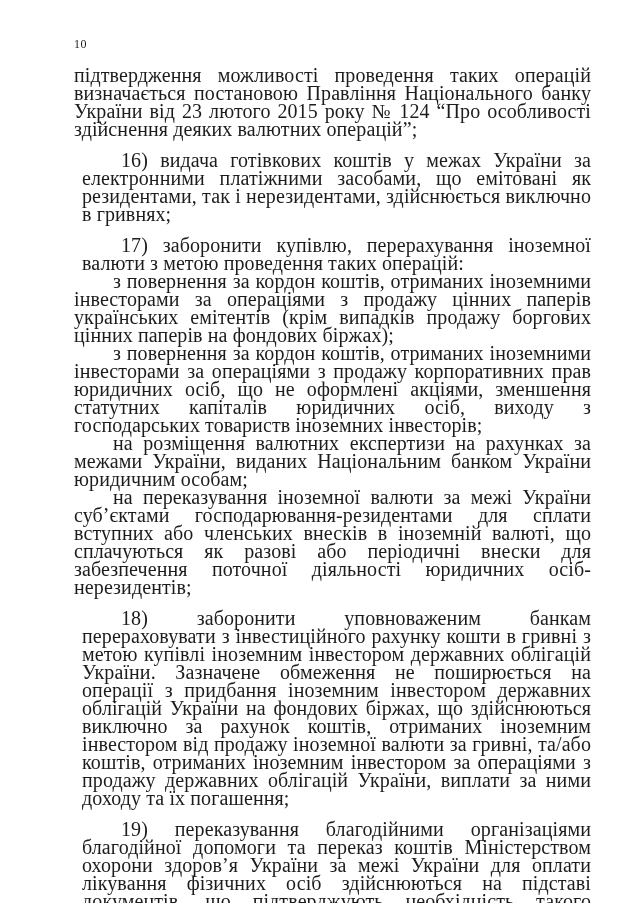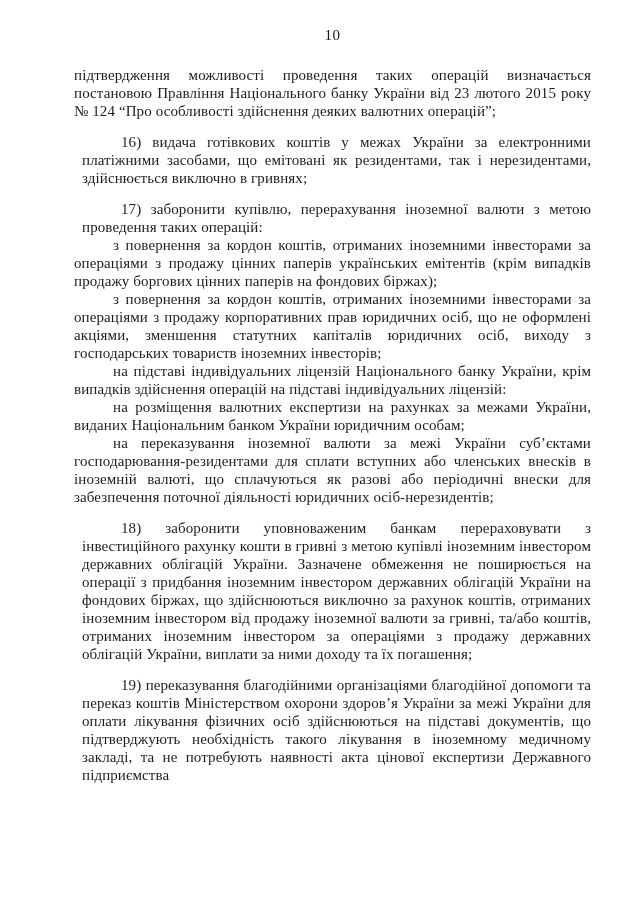--- a/index.html
+++ b/index.html
@@ -12,37 +12,36 @@
     position: relative;
     width: 638px;
     height: 903px;
     background: #ffffff;
     color: #1c1c1c;
     font-family: "Liberation Serif", "DejaVu Serif", serif;
     overflow: hidden;
   }
   .page-number {
     position: absolute;
-    top: 27px;
+    top: 36px;
     left: 74px;
     width: 517px;
-    text-align: center;
-    font-size: 15px;
+    font-size: 12px;
     line-height: 16px;
     letter-spacing: 0.5px;
   }
   .content {
     position: absolute;
     top: 66px;
     left: 74px;
     width: 517px;
   }
   .para {
     margin: 0;
-    font-size: 15px;
+    font-size: 20px;
     line-height: 18px;
     letter-spacing: 0.1px;
     text-align: justify;
     text-justify: inter-word;
   }
   .para.indent { text-indent: 39px; }
   .para.gap { margin-top: 13px; margin-left: 8px; }
 </style>
 </head>
 <body>
@@ -57,21 +56,20 @@
 
     <p class="para indent gap">16) видача готівкових коштів у межах України за електронними платіжними засобами, що емітовані як резидентами, так і нерезидентами, здійснюється виключно в гривнях;</p>
 
     <p class="para indent gap">17) заборонити купівлю, перерахування іноземної валюти з метою проведення таких операцій:</p>
 
     <p class="para indent">з повернення за кордон коштів, отриманих іноземними інвесторами за операціями з продажу цінних паперів українських емітентів (крім випадків продажу боргових цінних паперів на фондових біржах);</p>
 
     <p class="para indent">з повернення за кордон коштів, отриманих іноземними інвесторами за операціями з продажу корпоративних прав юридичних осіб, що не оформлені акціями, зменшення статутних капіталів юридичних осіб, виходу з господарських товариств іноземних інвесторів;</p>
 
 
-    <p class="para indent">на підставі індивідуальних ліцензій Національного банку України, крім випадків здійснення операцій на підставі індивідуальних ліцензій:</p>
 
     <p class="para indent">на розміщення валютних експертизи на рахунках за межами України, виданих Національним банком України юридичним особам;</p>
 
 
     <p class="para indent">на переказування іноземної валюти за межі України суб’єктами господарювання-резидентами для сплати вступних або членських внесків в іноземній валюті, що сплачуються як разові або періодичні внески для забезпечення поточної діяльності юридичних осіб-нерезидентів;</p>
 
     <p class="para indent gap">18) заборонити уповноваженим банкам перераховувати з інвестиційного рахунку кошти в гривні з метою купівлі іноземним інвестором державних облігацій України. Зазначене обмеження не поширюється на операції з придбання іноземним інвестором державних облігацій України на фондових біржах, що здійснюються виключно за рахунок коштів, отриманих іноземним інвестором від продажу іноземної валюти за гривні, та/або коштів, отриманих іноземним інвестором за операціями з продажу державних облігацій України, виплати за ними доходу та їх погашення;</p>
 
     <p class="para indent gap">19) переказування благодійними організаціями благодійної допомоги та переказ коштів Міністерством охорони здоров’я України за межі України для оплати лікування фізичних осіб здійснюються на підставі документів, що підтверджують необхідність такого лікування в іноземному медичному закладі, та не потребують наявності акта цінової експертизи Державного підприємства</p>
 

